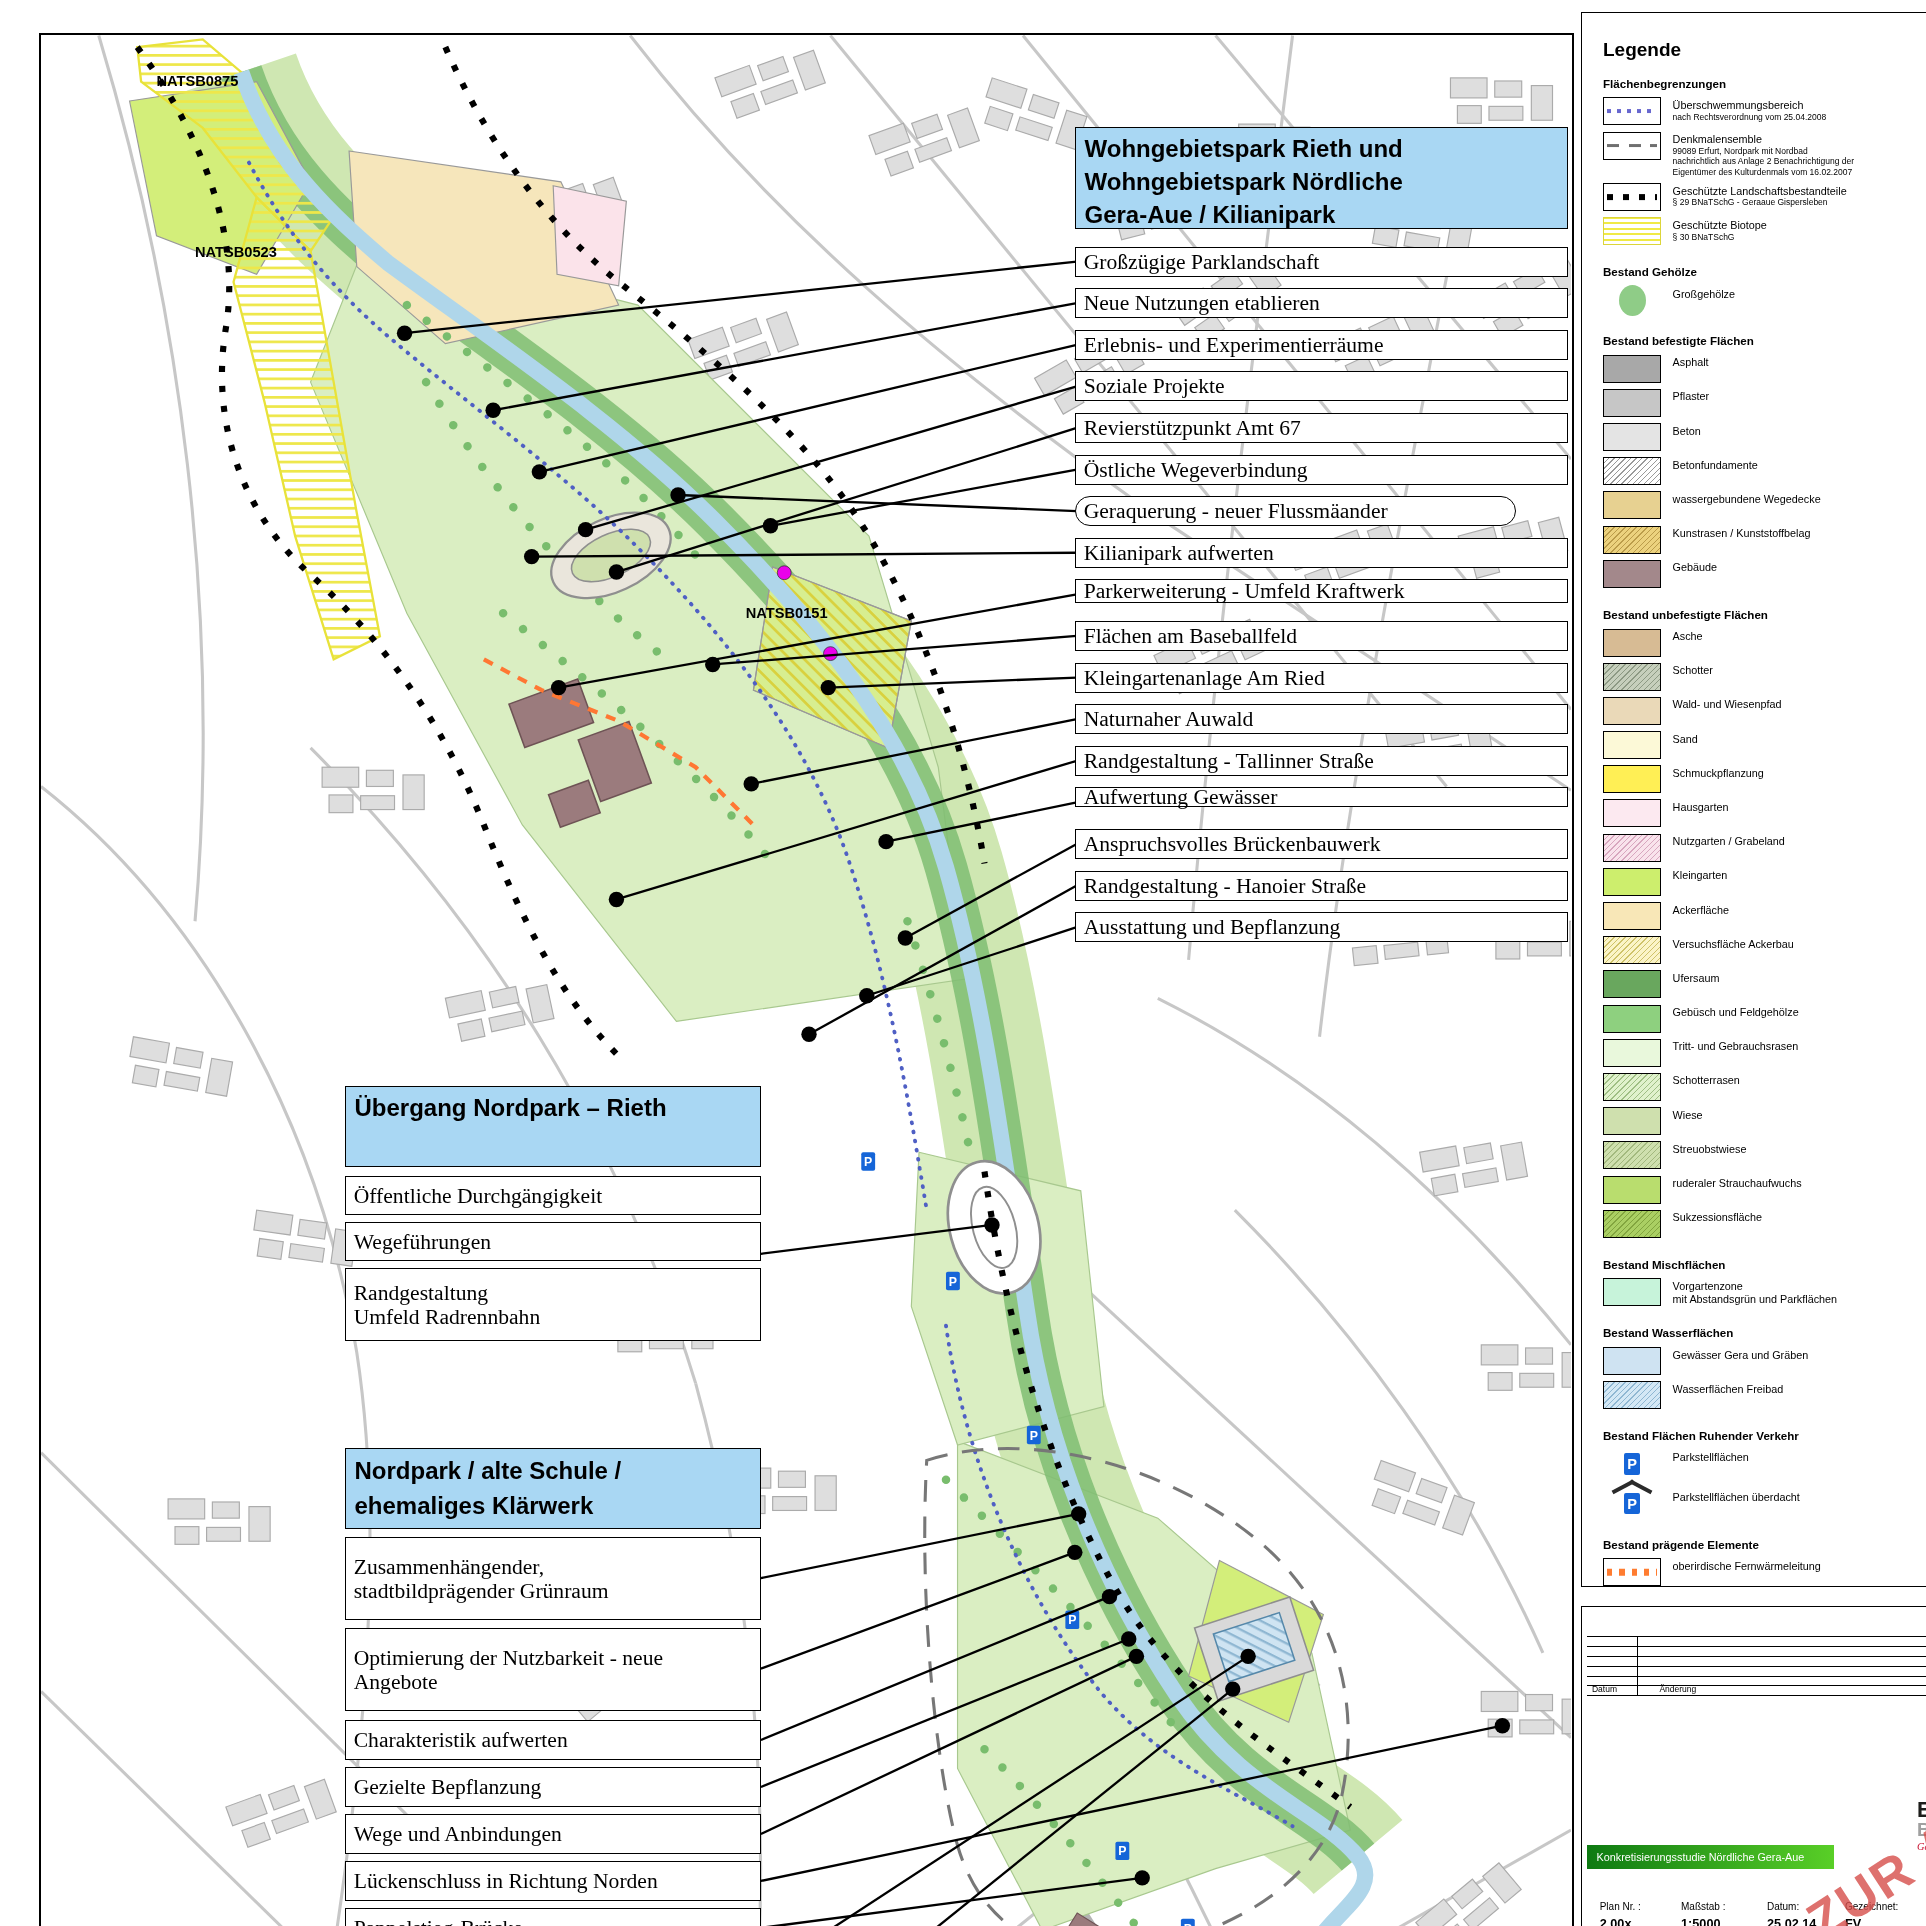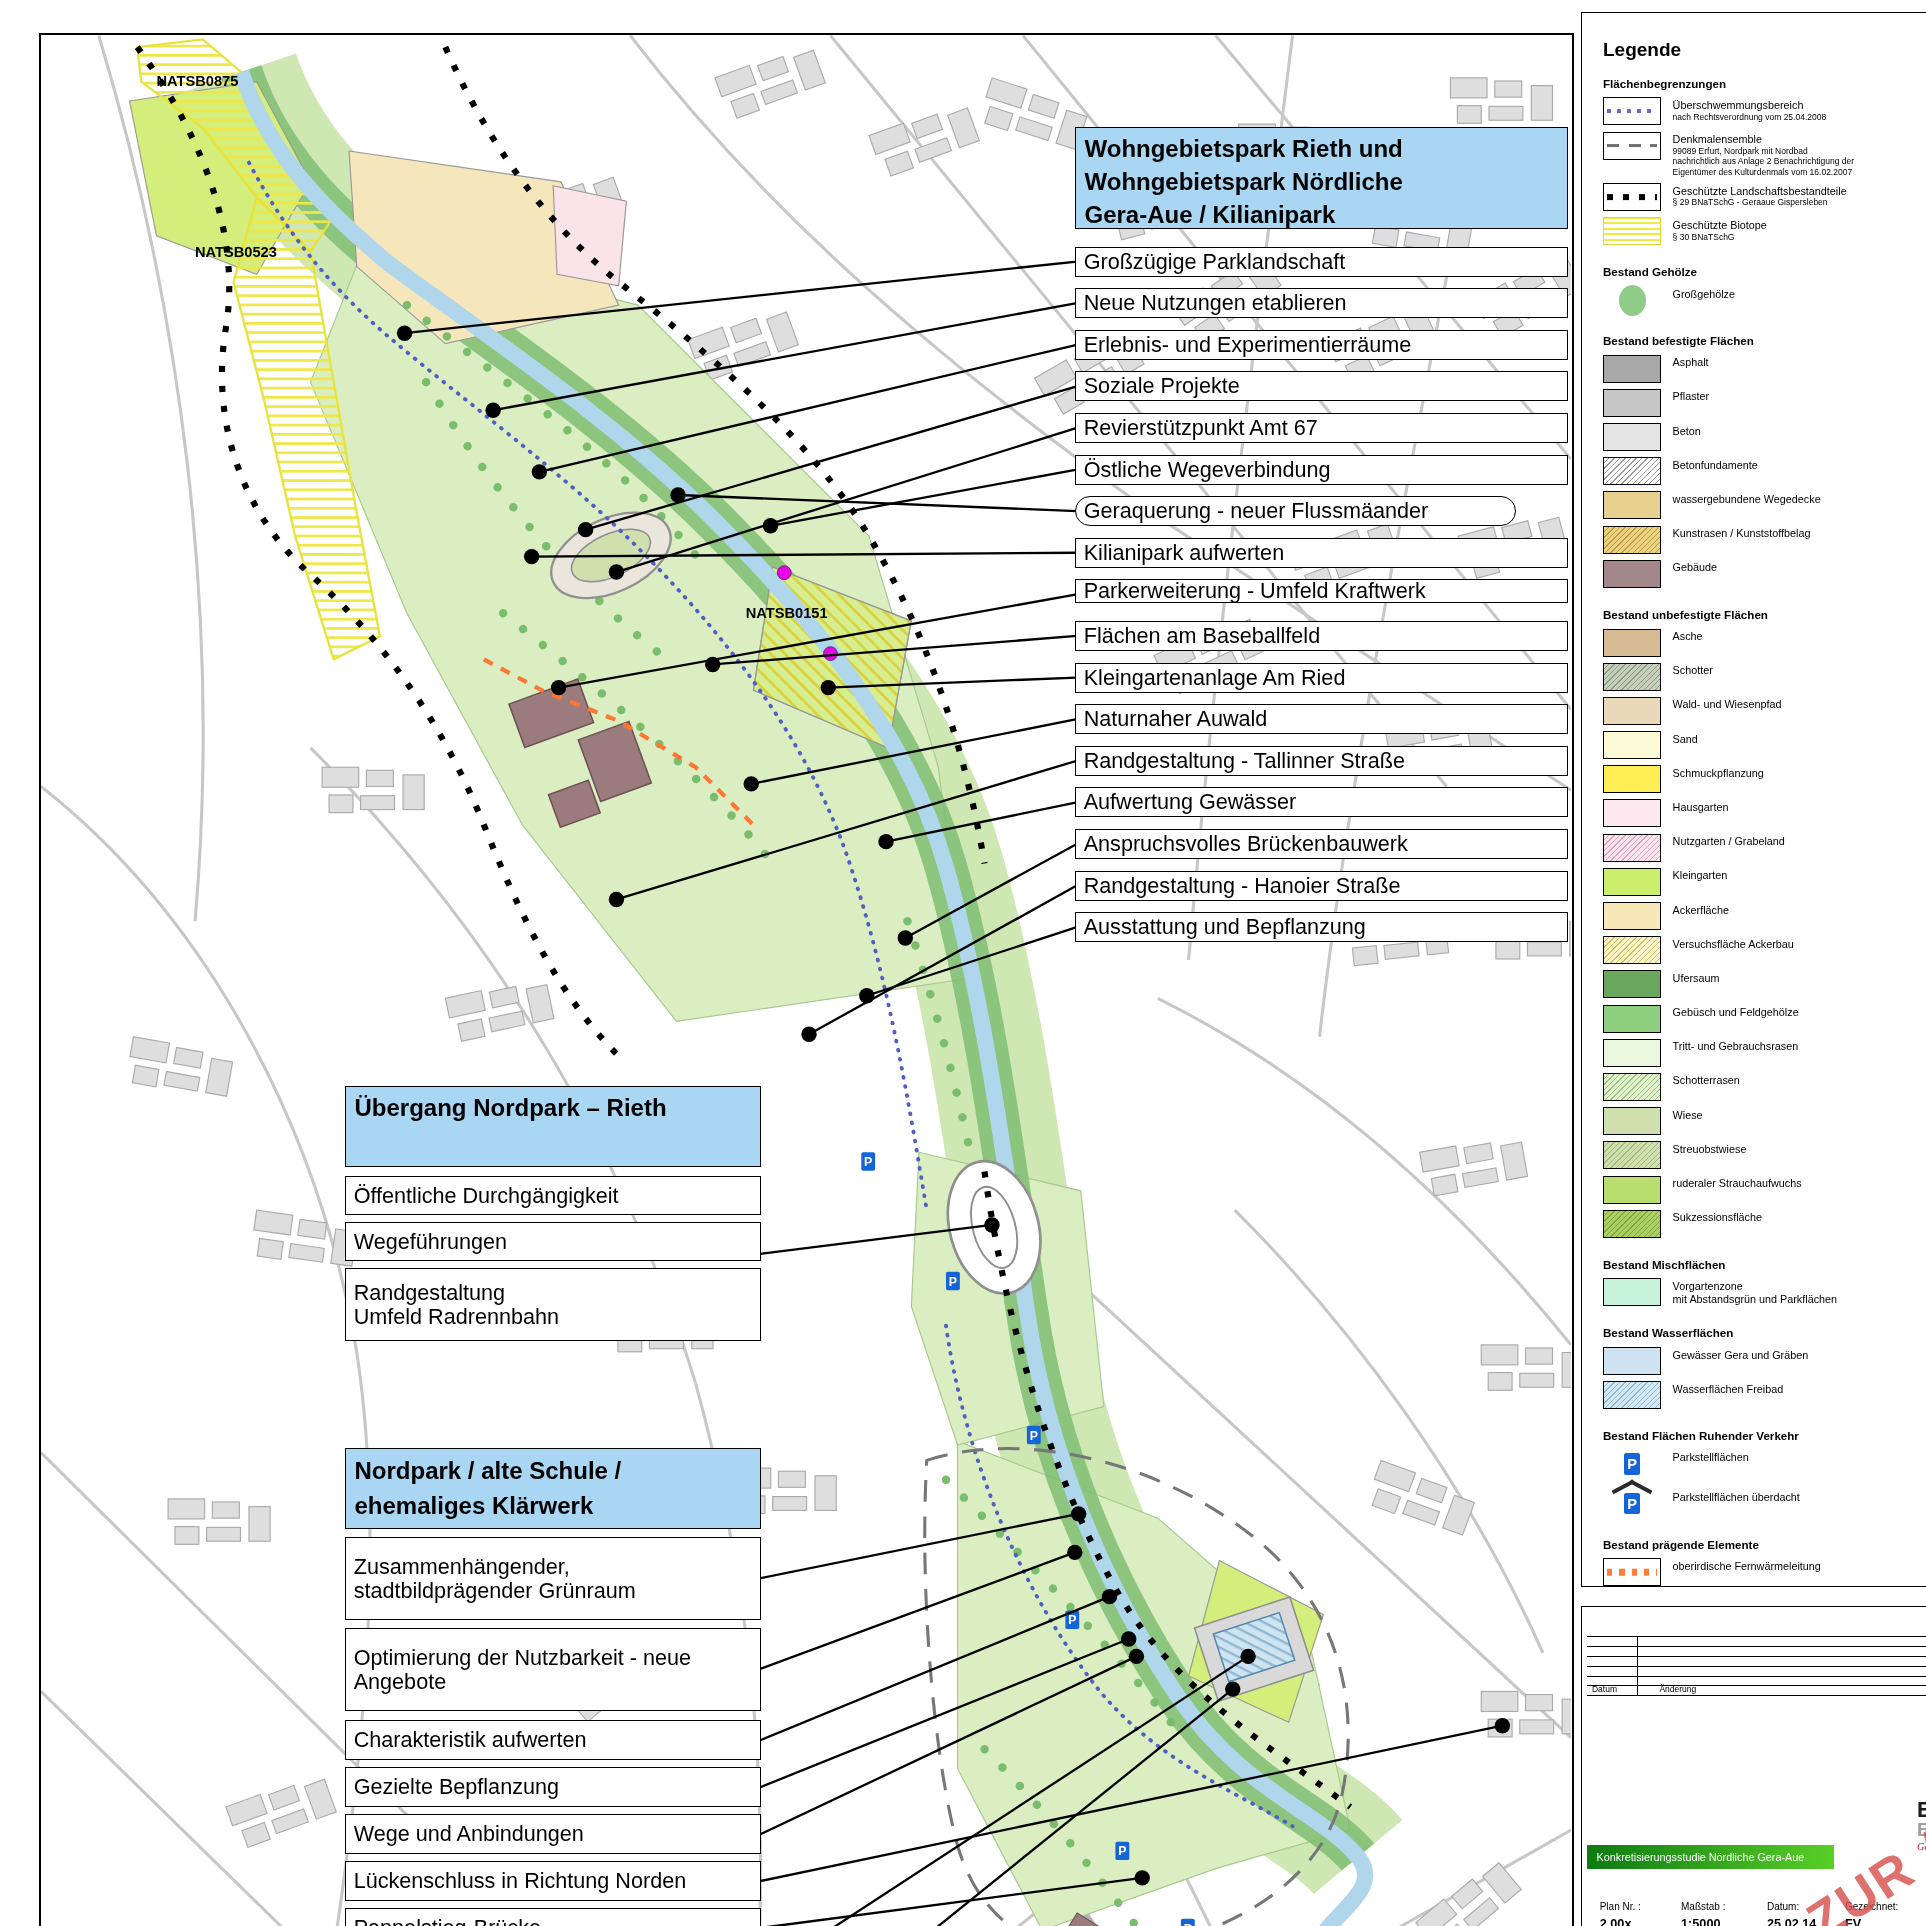--- a/index.html
+++ b/index.html
@@ -8,21 +8,21 @@
 
   
   #map-frame{position:absolute;left:39px;top:33px;width:1535px;height:2234px;border:2.3px solid #000;background:#fff;z-index:1;box-sizing:border-box;}
   #map-frame svg{display:block;}
 
   #leader-overlay{position:absolute;left:0;top:0;width:2004px;height:2275px;z-index:2;pointer-events:none;}
 
   
   .co{position:absolute;z-index:3;box-sizing:border-box;}
   .co-head{background:#a9d7f3;border:1.9px solid #000;font-weight:bold;padding:3.9px 8.5px;line-height:33px;font-size:24px;}
-  .co-item{background:#fff;border:1.9px solid #000;font-size:21.6px;display:flex;align-items:center;padding:0 7.7px;line-height:24px;}
+  .co-item{background:#fff;border:1.9px solid #000;font-size:21.6px;display:flex;align-items:center;padding:0 7.7px;line-height:24px;font-family:Liberation Serif, serif;}
 
   
   #legend-box{position:absolute;left:1581px;top:11.6px;width:414px;height:1575px;border:1.5px solid #000;background:#fff;z-index:3;box-sizing:border-box;padding:19px 15.4px 0 21px;overflow:hidden;}
   .leg-title{font-size:19px;font-weight:bold;margin:7.7px 0 15.4px 0;}
   .leg-h{font-size:11.6px;font-weight:bold;margin:20px 0 7.7px 0;}
   .leg-item{display:flex;gap:11.6px;margin:6.2px 0;align-items:flex-start;}
   .leg-text{padding-top:1.5px;}
   .leg-label{font-size:10.8px;line-height:12.7px;}
   .leg-note{font-size:8.5px;line-height:10.4px;margin-top:1.2px;}
   .sw{flex:0 0 auto;width:58px;height:28px;border:1.2px solid #000;box-sizing:border-box;position:relative;}
@@ -374,21 +374,21 @@
 <div class="co co-item" style="left:1075px;top:371px;width:493px;height:30px;">Soziale Projekte</div>
 <div class="co co-item" style="left:1075px;top:413px;width:493px;height:30px;">Revierstützpunkt Amt 67</div>
 <div class="co co-item" style="left:1075px;top:455px;width:493px;height:30px;">Östliche Wegeverbindung</div>
 <div class="co co-item" style="left:1075px;top:496px;width:441px;height:30px;border-radius:15px;">Geraquerung - neuer Flussmäander</div>
 <div class="co co-item" style="left:1075px;top:538px;width:493px;height:30px;">Kilianipark aufwerten</div>
 <div class="co co-item" style="left:1075px;top:579px;width:493px;height:24px;">Parkerweiterung - Umfeld Kraftwerk</div>
 <div class="co co-item" style="left:1075px;top:621px;width:493px;height:30px;">Flächen am Baseballfeld</div>
 <div class="co co-item" style="left:1075px;top:663px;width:493px;height:30px;">Kleingartenanlage Am Ried</div>
 <div class="co co-item" style="left:1075px;top:704px;width:493px;height:30px;">Naturnaher Auwald</div>
 <div class="co co-item" style="left:1075px;top:746px;width:493px;height:30px;">Randgestaltung - Tallinner Straße</div>
-<div class="co co-item" style="left:1075px;top:787px;width:493px;height:30px;">Aufwertung Gewässer</div>
+<div class="co co-item" style="left:1075px;top:787px;width:493px;height:20px;">Aufwertung Gewässer</div>
 <div class="co co-item" style="left:1075px;top:829px;width:493px;height:30px;">Anspruchsvolles Brückenbauwerk</div>
 <div class="co co-item" style="left:1075px;top:871px;width:493px;height:30px;">Randgestaltung - Hanoier Straße</div>
 <div class="co co-item" style="left:1075px;top:912px;width:493px;height:30px;">Ausstattung und Bepflanzung</div>
 
 <div class="co co-head" style="left:345px;top:1086px;width:416px;height:81px;align-items:flex-start;display:flex;">Übergang Nordpark – Rieth</div>
 <div class="co co-item" style="left:345px;top:1176px;width:416px;height:39px;">Öffentliche Durchgängigkeit</div>
 <div class="co co-item" style="left:345px;top:1222px;width:416px;height:39px;">Wegeführungen</div>
 <div class="co co-item preline" style="left:345px;top:1268px;width:416px;height:73px;">Randgestaltung
 Umfeld Radrennbahn</div>
 

